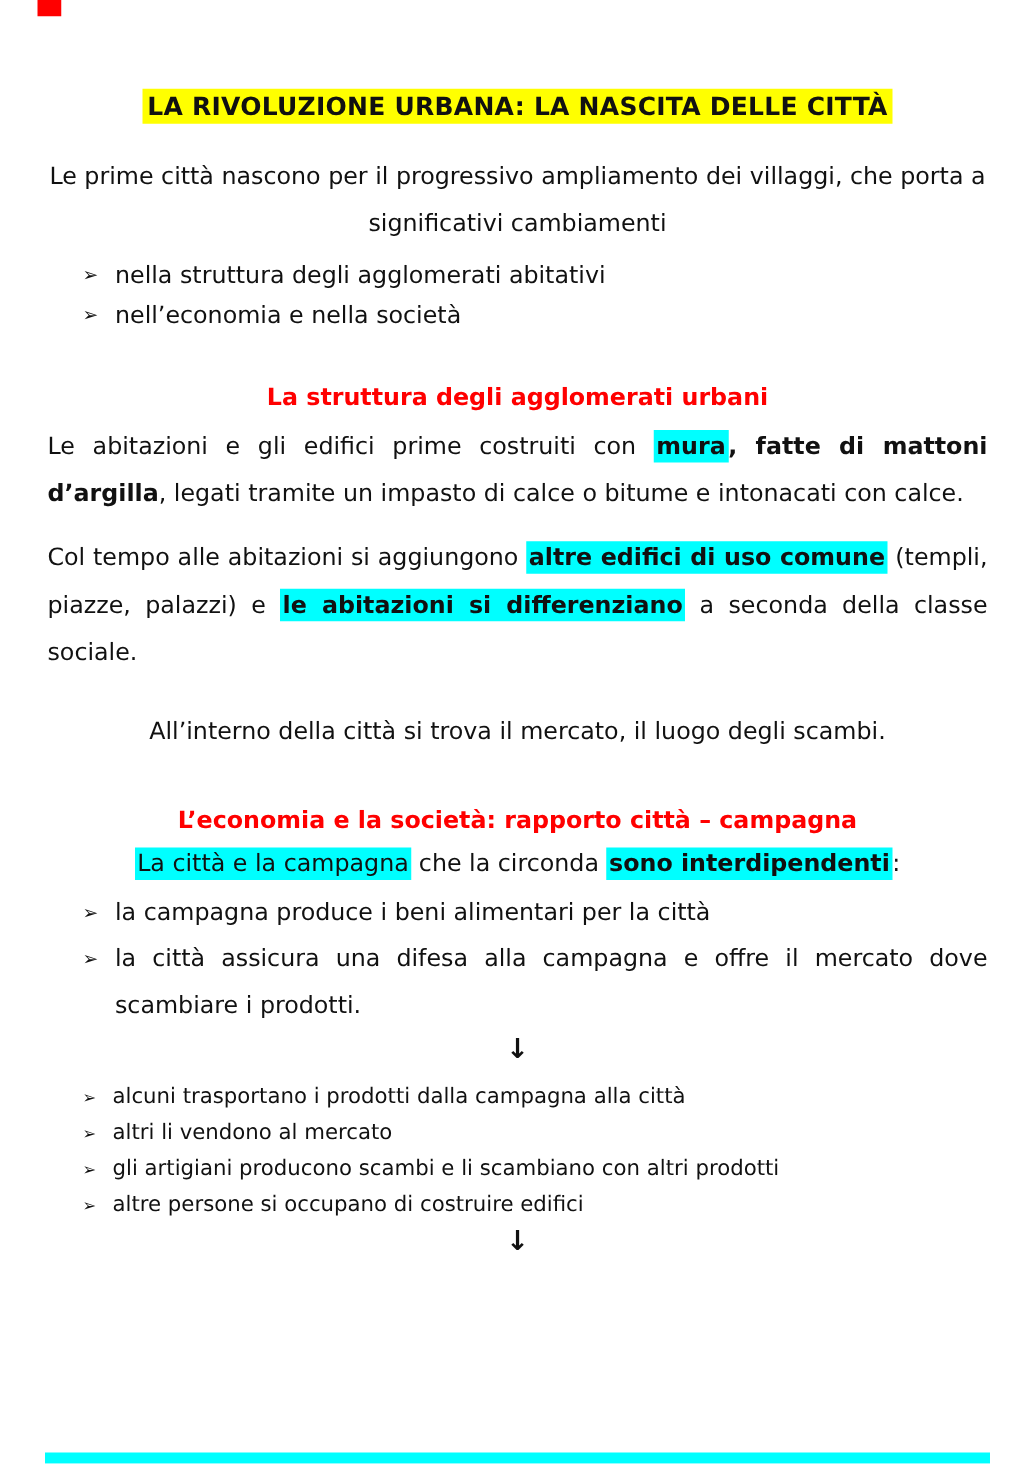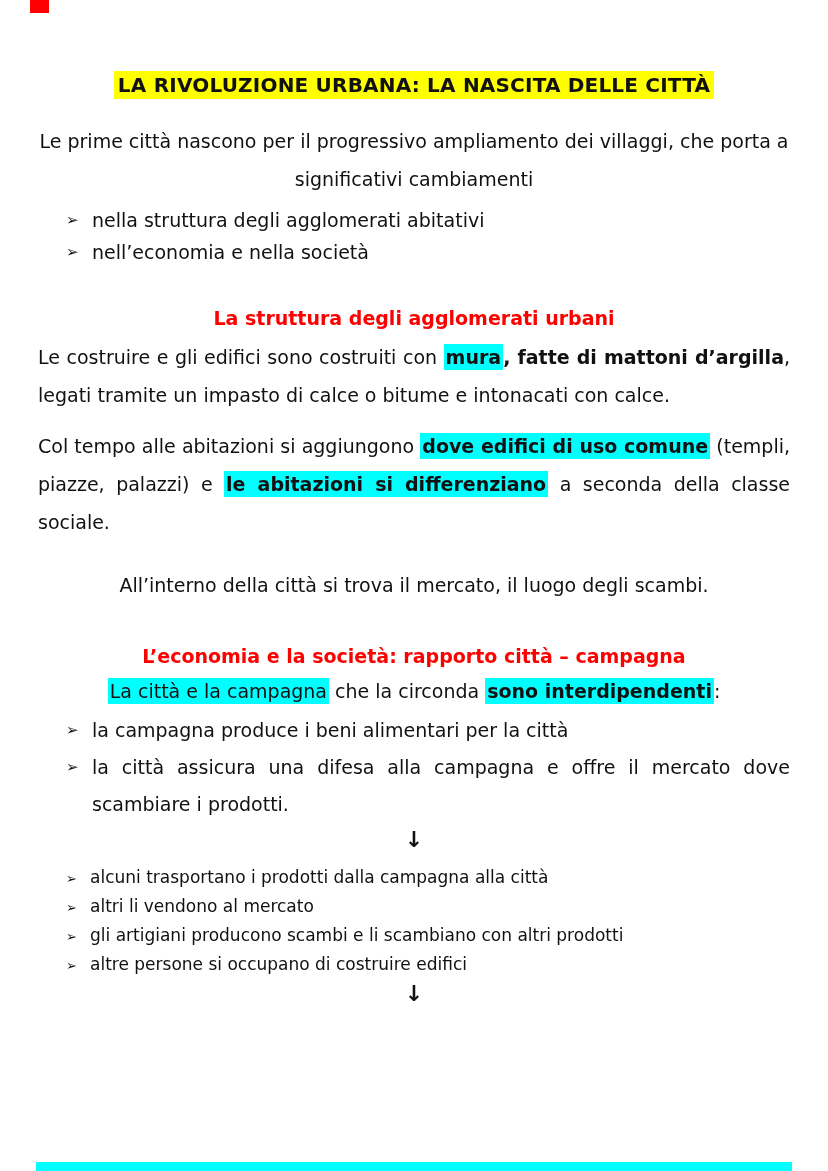--- a/index.html
+++ b/index.html
@@ -96,23 +96,23 @@
         <span>nella struttura degli agglomerati abitativi</span>
       </li>
       <li class="bullet">
         <span class="marker">➢</span>
         <span>nell’economia e nella società</span>
       </li>
     </ul>
 
     <h2 class="red-heading h-structure">La struttura degli agglomerati urbani</h2>
 
-    <p class="para justify p-walls"><span>Le costruire e gli edifici sono costruiti con </span><strong class="hl-cyan">mura</strong><strong>, fatte di mattoni d’argilla</strong><span>, legati tramite un impasto di calce o bitume e intonacati con calce.</span></p>
+    <p class="para justify p-walls"><span>Le abitazioni e gli edifici prime costruiti con </span><strong class="hl-cyan">mura</strong><strong>, fatte di mattoni d’argilla</strong><span>, legati tramite un impasto di calce o bitume e intonacati con calce.</span></p>
 
-    <p class="para justify p-buildings"><span>Col tempo alle abitazioni si aggiungono </span><strong class="hl-cyan">dove edifici di uso comune</strong><span> (templi, piazze, palazzi) e </span><strong class="hl-cyan">le abitazioni si differenziano</strong><span> a seconda della classe sociale.</span></p>
+    <p class="para justify p-buildings"><span>Col tempo alle abitazioni si aggiungono </span><strong class="hl-cyan">altre edifici di uso comune</strong><span> (templi, piazze, palazzi) e </span><strong class="hl-cyan">le abitazioni si differenziano</strong><span> a seconda della classe sociale.</span></p>
 
     <p class="para p-market">All’interno della città si trova il mercato, il luogo degli scambi.</p>
 
     <h2 class="red-heading h-economy">L’economia e la società: rapporto città – campagna</h2>
 
     <p class="para p-interdep"><mark class="hl-cyan-normal">La città e la campagna</mark><span> che la circonda </span><strong class="hl-cyan">sono interdipendenti</strong><span>:</span></p>
 
     <ul class="bullet-list econ-bullets">
       <li class="bullet">
         <span class="marker">➢</span>

